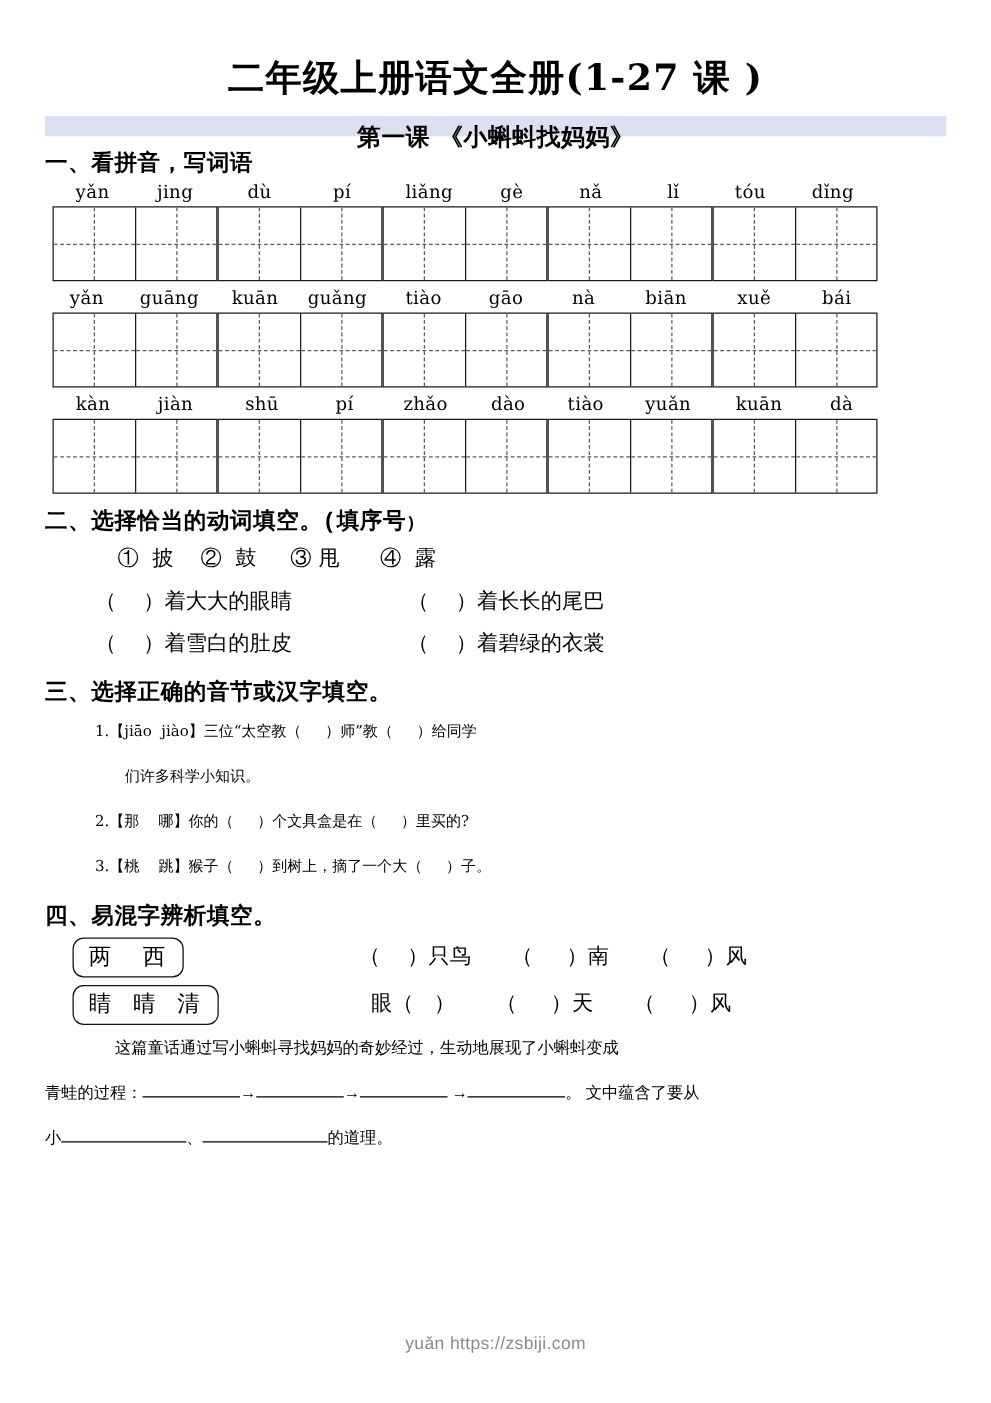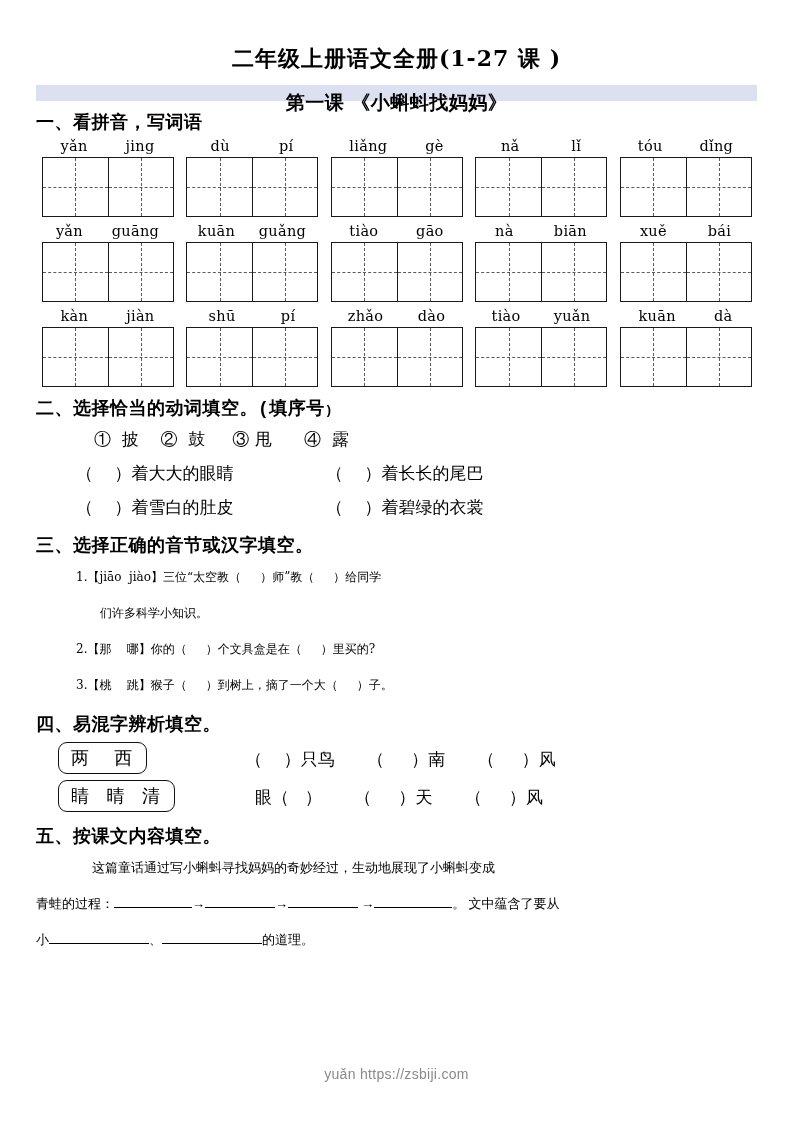--- a/index.html
+++ b/index.html
@@ -21,21 +21,21 @@
     height: 1122px;
     box-sizing: border-box;
     padding: 0 36px;
   }
 
   
   .doc-title {
     text-align: center;
     font-family: "DejaVu Serif", "Liberation Serif", serif;
     font-weight: 700;
-    font-size: 22px;
+    font-size: 29px;
     letter-spacing: 1px;
     margin: 0;
     padding-top: 46px;
     line-height: 1.15;
     white-space: nowrap;
   }
 
   
   .lesson-banner {
     margin-top: 14px;
@@ -59,21 +59,20 @@
   }
   .sec-head .small-tail {
     font-size: 13px;
     font-weight: 700;
   }
 
   
   .grid-block { margin-top: 3px; }
   .grid-row {
     display: flex;
-    justify-content: space-between;
     align-items: flex-end;
     width: 710px;
     margin: 0 auto;
   }
   .grid-group { width: 132px; }
   .pinyin-pair {
     display: flex;
     justify-content: space-around;
     font-family: "DejaVu Serif", "Liberation Serif", serif;
     font-size: 14.5px;
@@ -138,23 +137,24 @@
     padding-left: 40px;
     white-space: pre;
   }
   .q3-cont {
     padding-left: 64px;
   }
 
   
   .q4-row {
     display: flex;
-    align-items: flex-end;
+    align-items: flex-start;
     margin-top: 6px;
     padding-left: 22px;
+    gap: 42px;
   }
   .charbox {
     border: 1.8px solid #111;
     border-radius: 9px;
     padding: 2px 12px;
     font-family: "DejaVu Serif", "Liberation Serif", serif;
     font-size: 18px;
     line-height: 26px;
     white-space: pre;
     letter-spacing: 2px;
@@ -396,21 +396,20 @@
 
   <div class="q4-row">
     <div class="charbox">两   西</div>
     <div class="q4-items q4-pad-a">（    ）只鸟      （     ）南      （     ）风</div>
   </div>
   <div class="q4-row">
     <div class="charbox">睛  晴  清</div>
     <div class="q4-items q4-pad-b">眼（   ）      （     ）天      （     ）风</div>
   </div>
 
-  <div class="sec-head" style="margin-top:12px;">五、按课文内容填空。</div>
 
   <div class="q5-p q5-first">这篇童话通过写小蝌蚪寻找妈妈的奇妙经过，生动地展现了小蝌蚪变成</div>
 
   <div class="q5-p"><span>青蛙的过程：</span><span class="blank bl-78"></span><span>→</span><span class="blank bl-70"></span><span>→</span><span class="blank bl-70"></span> <span>→</span><span class="blank bl-78"></span><span>。 文中蕴含了要从</span></div>
 
   <div class="q5-p"><span>小</span><span class="blank bl-100"></span><span>、</span><span class="blank bl-100"></span><span>的道理。</span></div>
 
   <div class="footer-wm">yuǎn https://zsbiji.com</div>
 
 </div>

